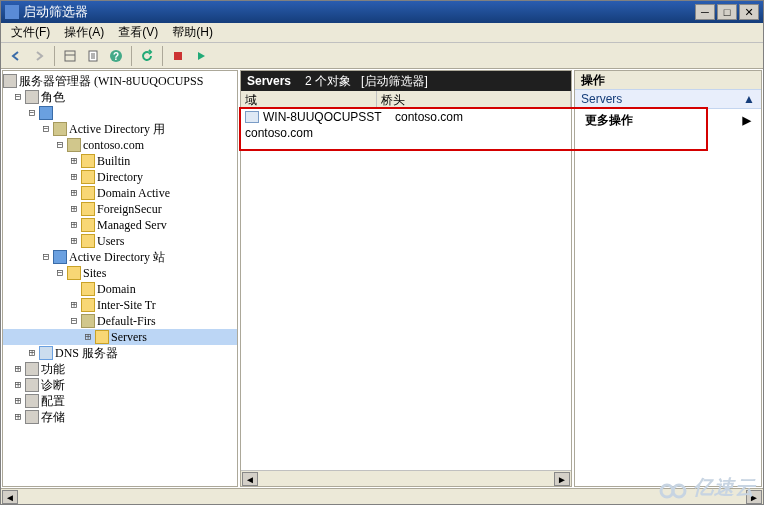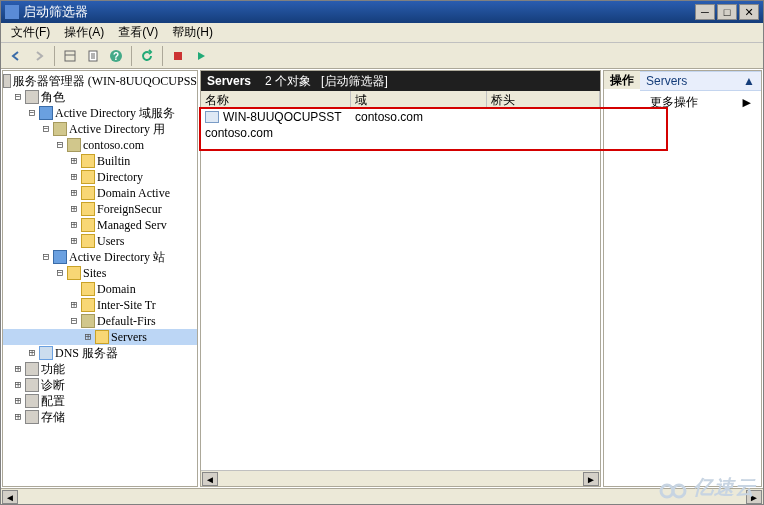--- a/index.html
+++ b/index.html
@@ -8,47 +8,47 @@
   .titlebar { background: linear-gradient(#2a5db0,#153d7a); color: #fff; height: 22px; display: flex; align-items: center; padding: 0 4px; font-size: 13px; }
   .titlebar-icon { width: 14px; height: 14px; background: #5a8bd6; margin-right: 4px; display:inline-block;}
   .titlebar-spacer { flex: 1; }
   .win-btn { width: 20px; height: 16px; background: #d4d0c8; border: 1px solid #888; margin-left: 2px; display:flex; align-items:center; justify-content:center; font-size:11px; color:#000; line-height:1;}
   .menubar { background: #ece9d8; height: 20px; display: flex; align-items: center; border-bottom: 1px solid #c0c0c0; padding: 0 4px; }
   .menu-item { padding: 2px 6px; margin-right: 2px; cursor: default; }
   .toolbar { background: #ece9d8; height: 26px; display: flex; align-items: center; border-bottom: 1px solid #aca899; padding: 0 4px; gap: 1px;}
   .tool-btn { width: 22px; height: 22px; display:flex; align-items:center; justify-content:center; border:1px solid transparent;}
   .sep { width:1px; height:20px; background:#aca899; margin:0 3px;}
   .body { display:flex; flex:1; overflow:hidden; background:#fff;}
-  .tree-pane { width:196px; background:#fff; overflow:hidden; border:1px solid #aca899; margin:1px;}
+  .tree-pane { width:236px; background:#fff; overflow:hidden; border:1px solid #aca899; margin:1px;}
   .tree { padding:2px 0; font-size:12px; line-height:16px; font-family: Tahoma, "SimSun";}
   .tree-row { display:flex; align-items:center; white-space:nowrap; height:16px; cursor:default;}
   .tw { width:14px; display:inline-flex; align-items:center; justify-content:center; font-family:monospace; font-size:11px; color:#555;}
   .ic { width:14px; height:14px; margin-right:2px; display:inline-block; position:relative;}
   .folder-y { background:#f8d775; border:1px solid #c9a227;}
   .folder-m { background:#d1c78c; border:1px solid #a69a5d;}
   .folder-b { background:#6aa0e0; border:1px solid #3a6ca8;}
   .dns-ic { background:#cde; border:1px solid #6aa0e0;}
   .misc-ic { background:#d4d0c8; border:1px solid #888;}
   .sel { background:#bcd6f5; }
   .mid-pane { flex:1; display:flex; flex-direction:column; border:1px solid #aca899; margin:1px;}
   .mid-header { background:#1f1f1f; color:#fff; height:20px; display:flex; align-items:center; padding:0 6px;}
   .mid-header b { font-weight:bold; margin-right:14px;}
   .grid-head { display:flex; background:#ece9d8; height:18px; border-bottom:1px solid #c0c0c0;}
   .gh-cell { border-right:1px solid #c0c0c0; padding:1px 4px; font-size:12px;}
   .grid-body { position:relative; flex:1; background:#fff;}
   .grid-row { display:flex; height:16px; align-items:center;}
   .gc { padding:17px 4px; font-size:12px; white-space:nowrap; display:flex; align-items:center;}
   .srv-ic { width:14px; height:12px; background:#dfe9f5; border:1px solid #7a9cc6; margin-right:4px; display:inline-block;}
   .red-box { position:absolute; border:2px solid #d40000; top:-2px; left:-2px; width:469px; height:44px; pointer-events:none;}
-  .right-wrap { width:159px; display:flex; border:1px solid #aca899; margin:1px;}
+  .right-wrap { width:188px; display:flex; flex-direction:column; border:1px solid #aca899; margin:1px;}
   .right-head { background:#ece9d8; color:#000; height:18px; display:flex; align-items:center; padding:0 6px; font-size:12px; font-weight:bold;}
   .right-pane { flex:1; background:#fff;}
   .right-sub { background:#e8eefb; color:#153d7a; padding:2px 6px; border-top:1px solid #c4d5ef; border-bottom:1px solid #c4d5ef; font-size:12px; display:flex; align-items:center;}
   .right-sub .arrow { margin-left:auto;}
-  .right-link { padding:3px 10px; font-size:12px; display:flex; align-items:center;}
+  .right-link { padding:3px 10px; font-size:12px; display:flex; align-items:center;font-weight:bold;}
   .right-link .arrow { margin-left:auto; font-size:11px;}
   .scrollbar { height:16px; background:#ece9d8; border-top:1px solid #c0c0c0; display:flex;}
   .sb-btn { width:16px; height:14px; background:#d4d0c8; border:1px solid #888; display:flex; align-items:center; justify-content:center; font-size:10px; margin:1px;}
   .watermark { position:absolute; right:8px; bottom:4px; color:#c7d4e2; font-size:20px; font-weight:bold; font-style:italic; pointer-events:none; letter-spacing:1px;}
   .wm-icon { display:inline-block; vertical-align:middle; margin-right:4px;}
   svg { display:block;}
 </style>
 </head>
 <body>
 
@@ -129,21 +129,20 @@
             <span>服务器管理器 (WIN-8UUQOCUPSS</span>
           </div>
         <div class="tree-row" style="padding-left:8px">
             <span class="tw">⊟</span>
             <span class="ic misc-ic"></span>
             <span>角色</span>
           </div>
         <div class="tree-row" style="padding-left:22px">
             <span class="tw">⊟</span>
             <span class="ic folder-b"></span>
-            <span>Active Directory 域服务</span>
           </div>
         <div class="tree-row" style="padding-left:36px">
             <span class="tw">⊟</span>
             <span class="ic folder-m"></span>
             <span>Active Directory 用</span>
           </div>
         <div class="tree-row" style="padding-left:50px">
             <span class="tw">⊟</span>
             <span class="ic folder-m"></span>
             <span>contoso.com</span>
@@ -236,21 +235,20 @@
       </div>
     </div>
 
     <div class="mid-pane">
       <div class="mid-header">
         <b>Servers</b>
         <span>2 个对象</span>
         <span style="margin-left:10px">[启动筛选器]</span>
       </div>
       <div class="grid-head">
-        <div class="gh-cell" style="width:150px">名称</div>
         <div class="gh-cell" style="width:136px">域</div>
         <div class="gh-cell" style="flex:1">桥头</div>
       </div>
       <div class="grid-body">
         <div class="grid-row">
           <div class="gc" style="width:150px">
               <span class="srv-ic"></span>
               <span>WIN-8UUQOCUPSST</span>
             </div>
           <div class="gc" style="width:136px">

